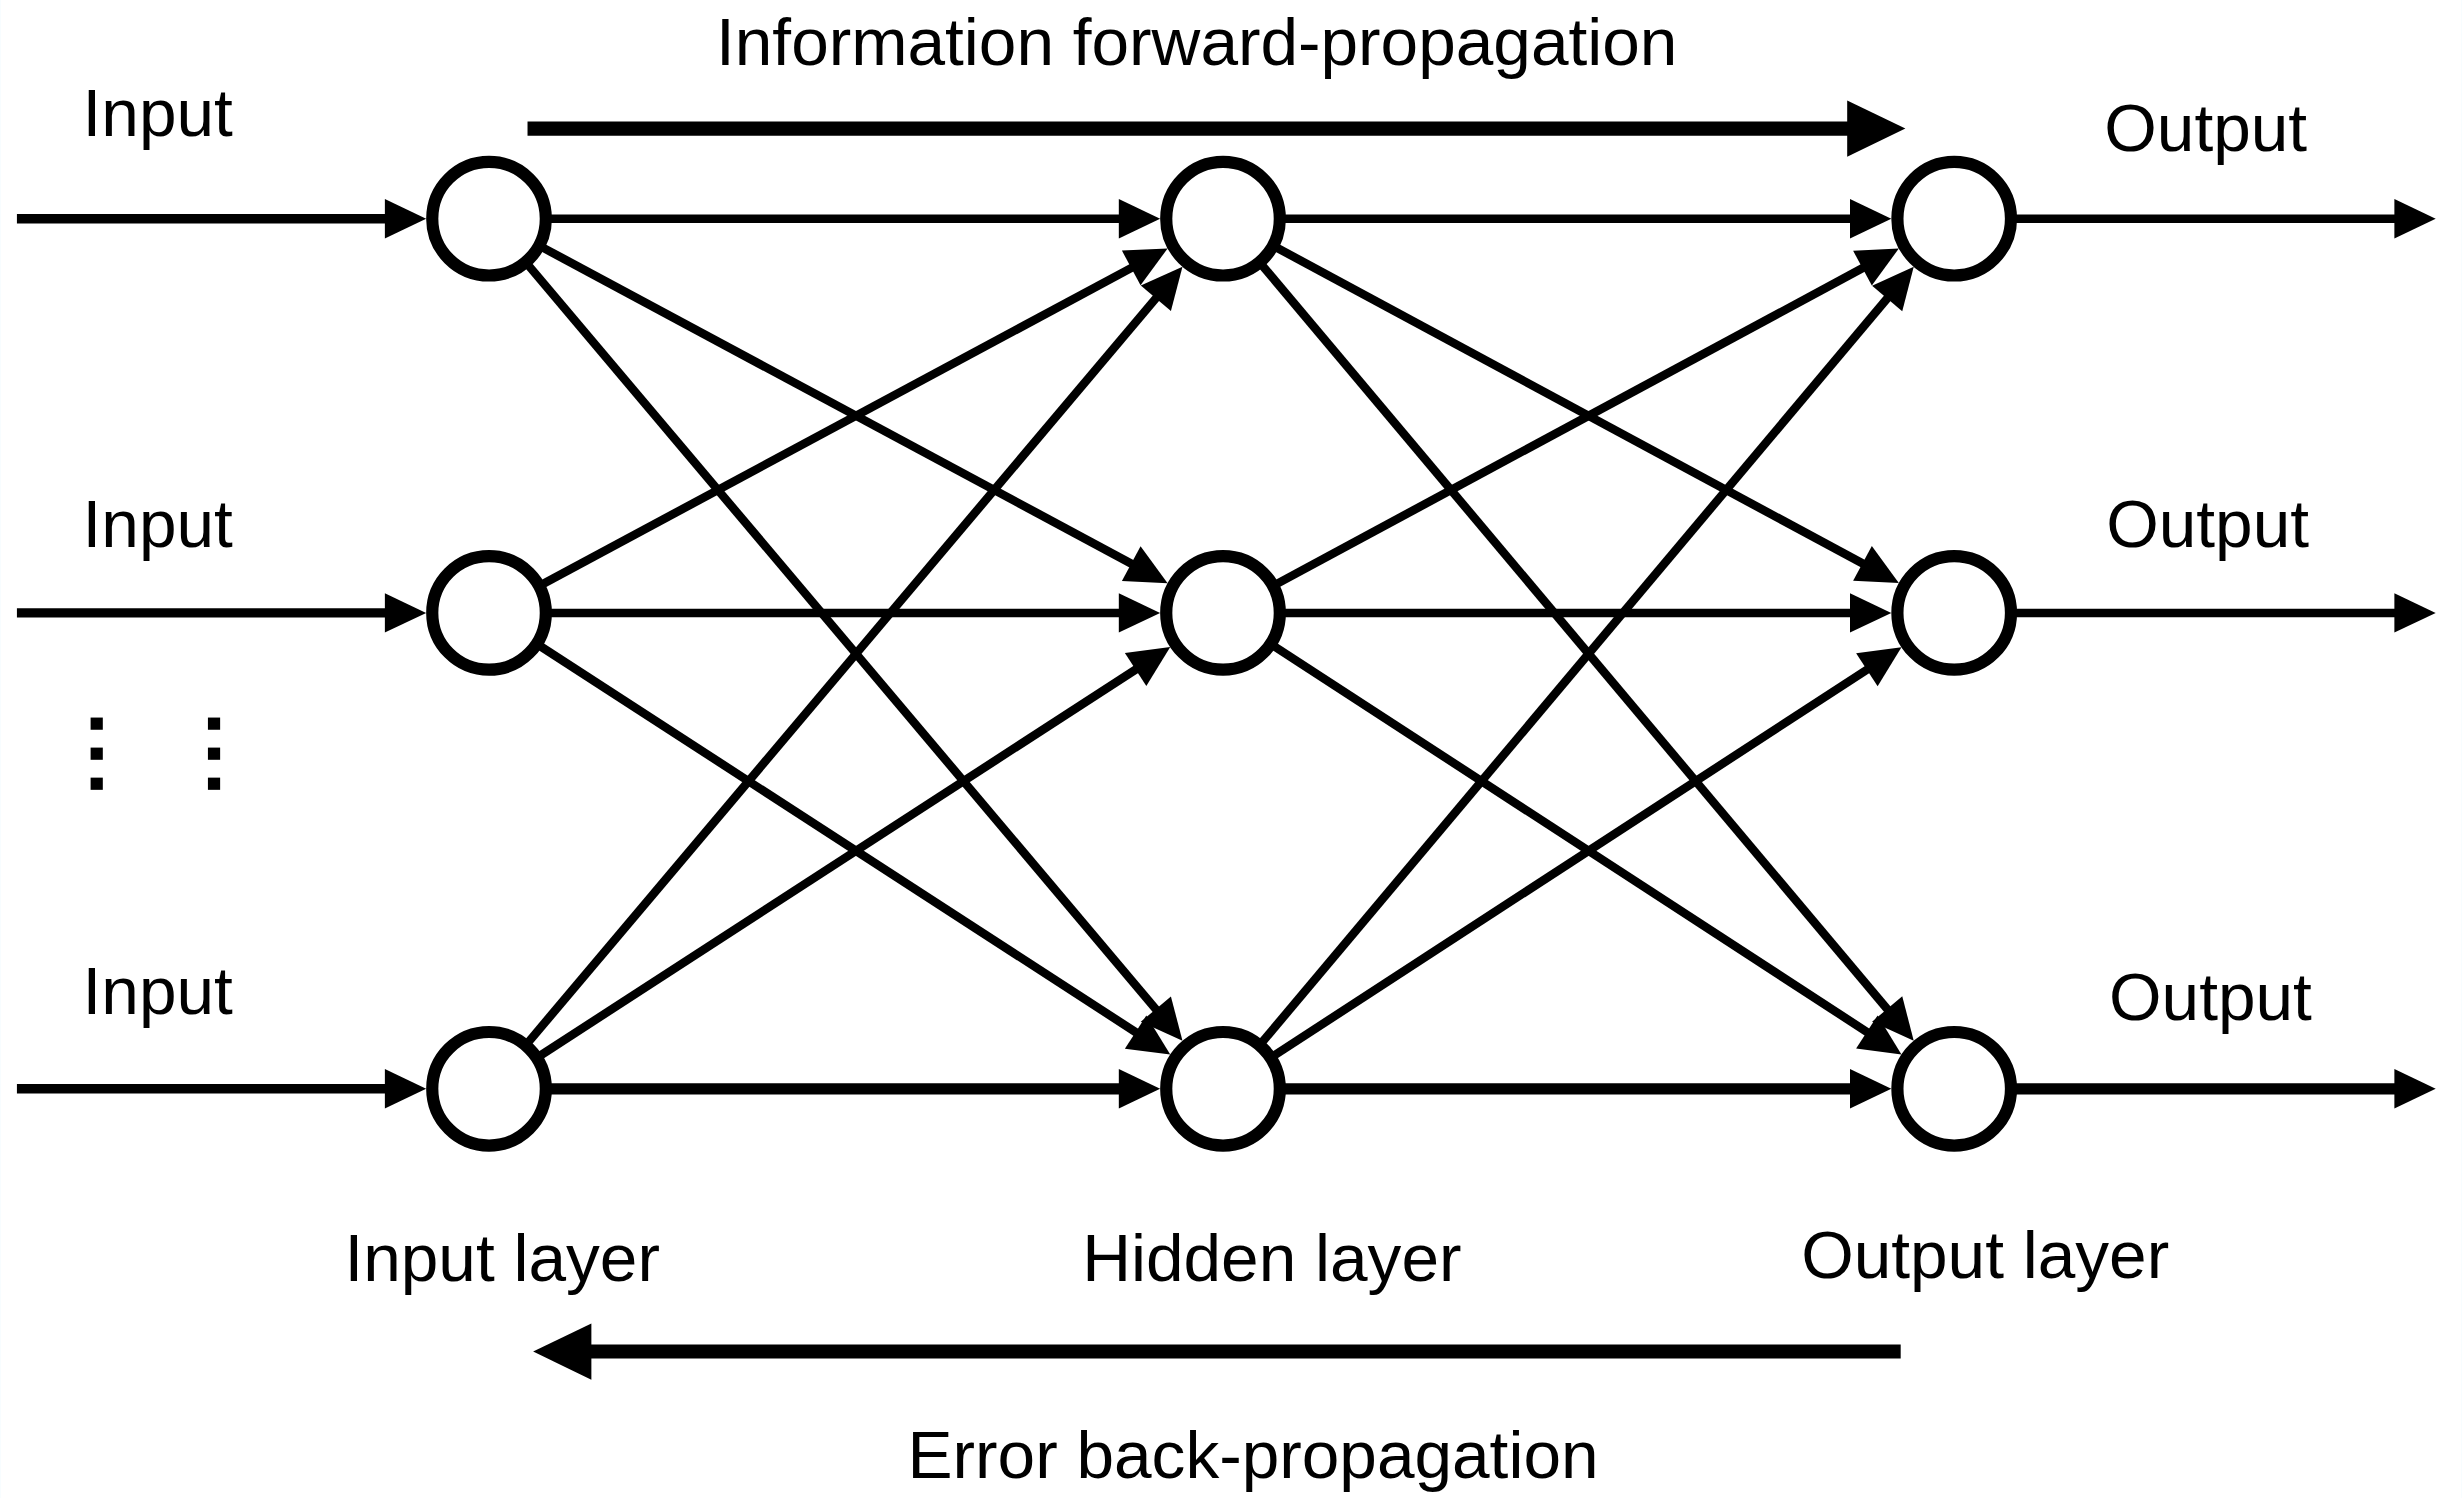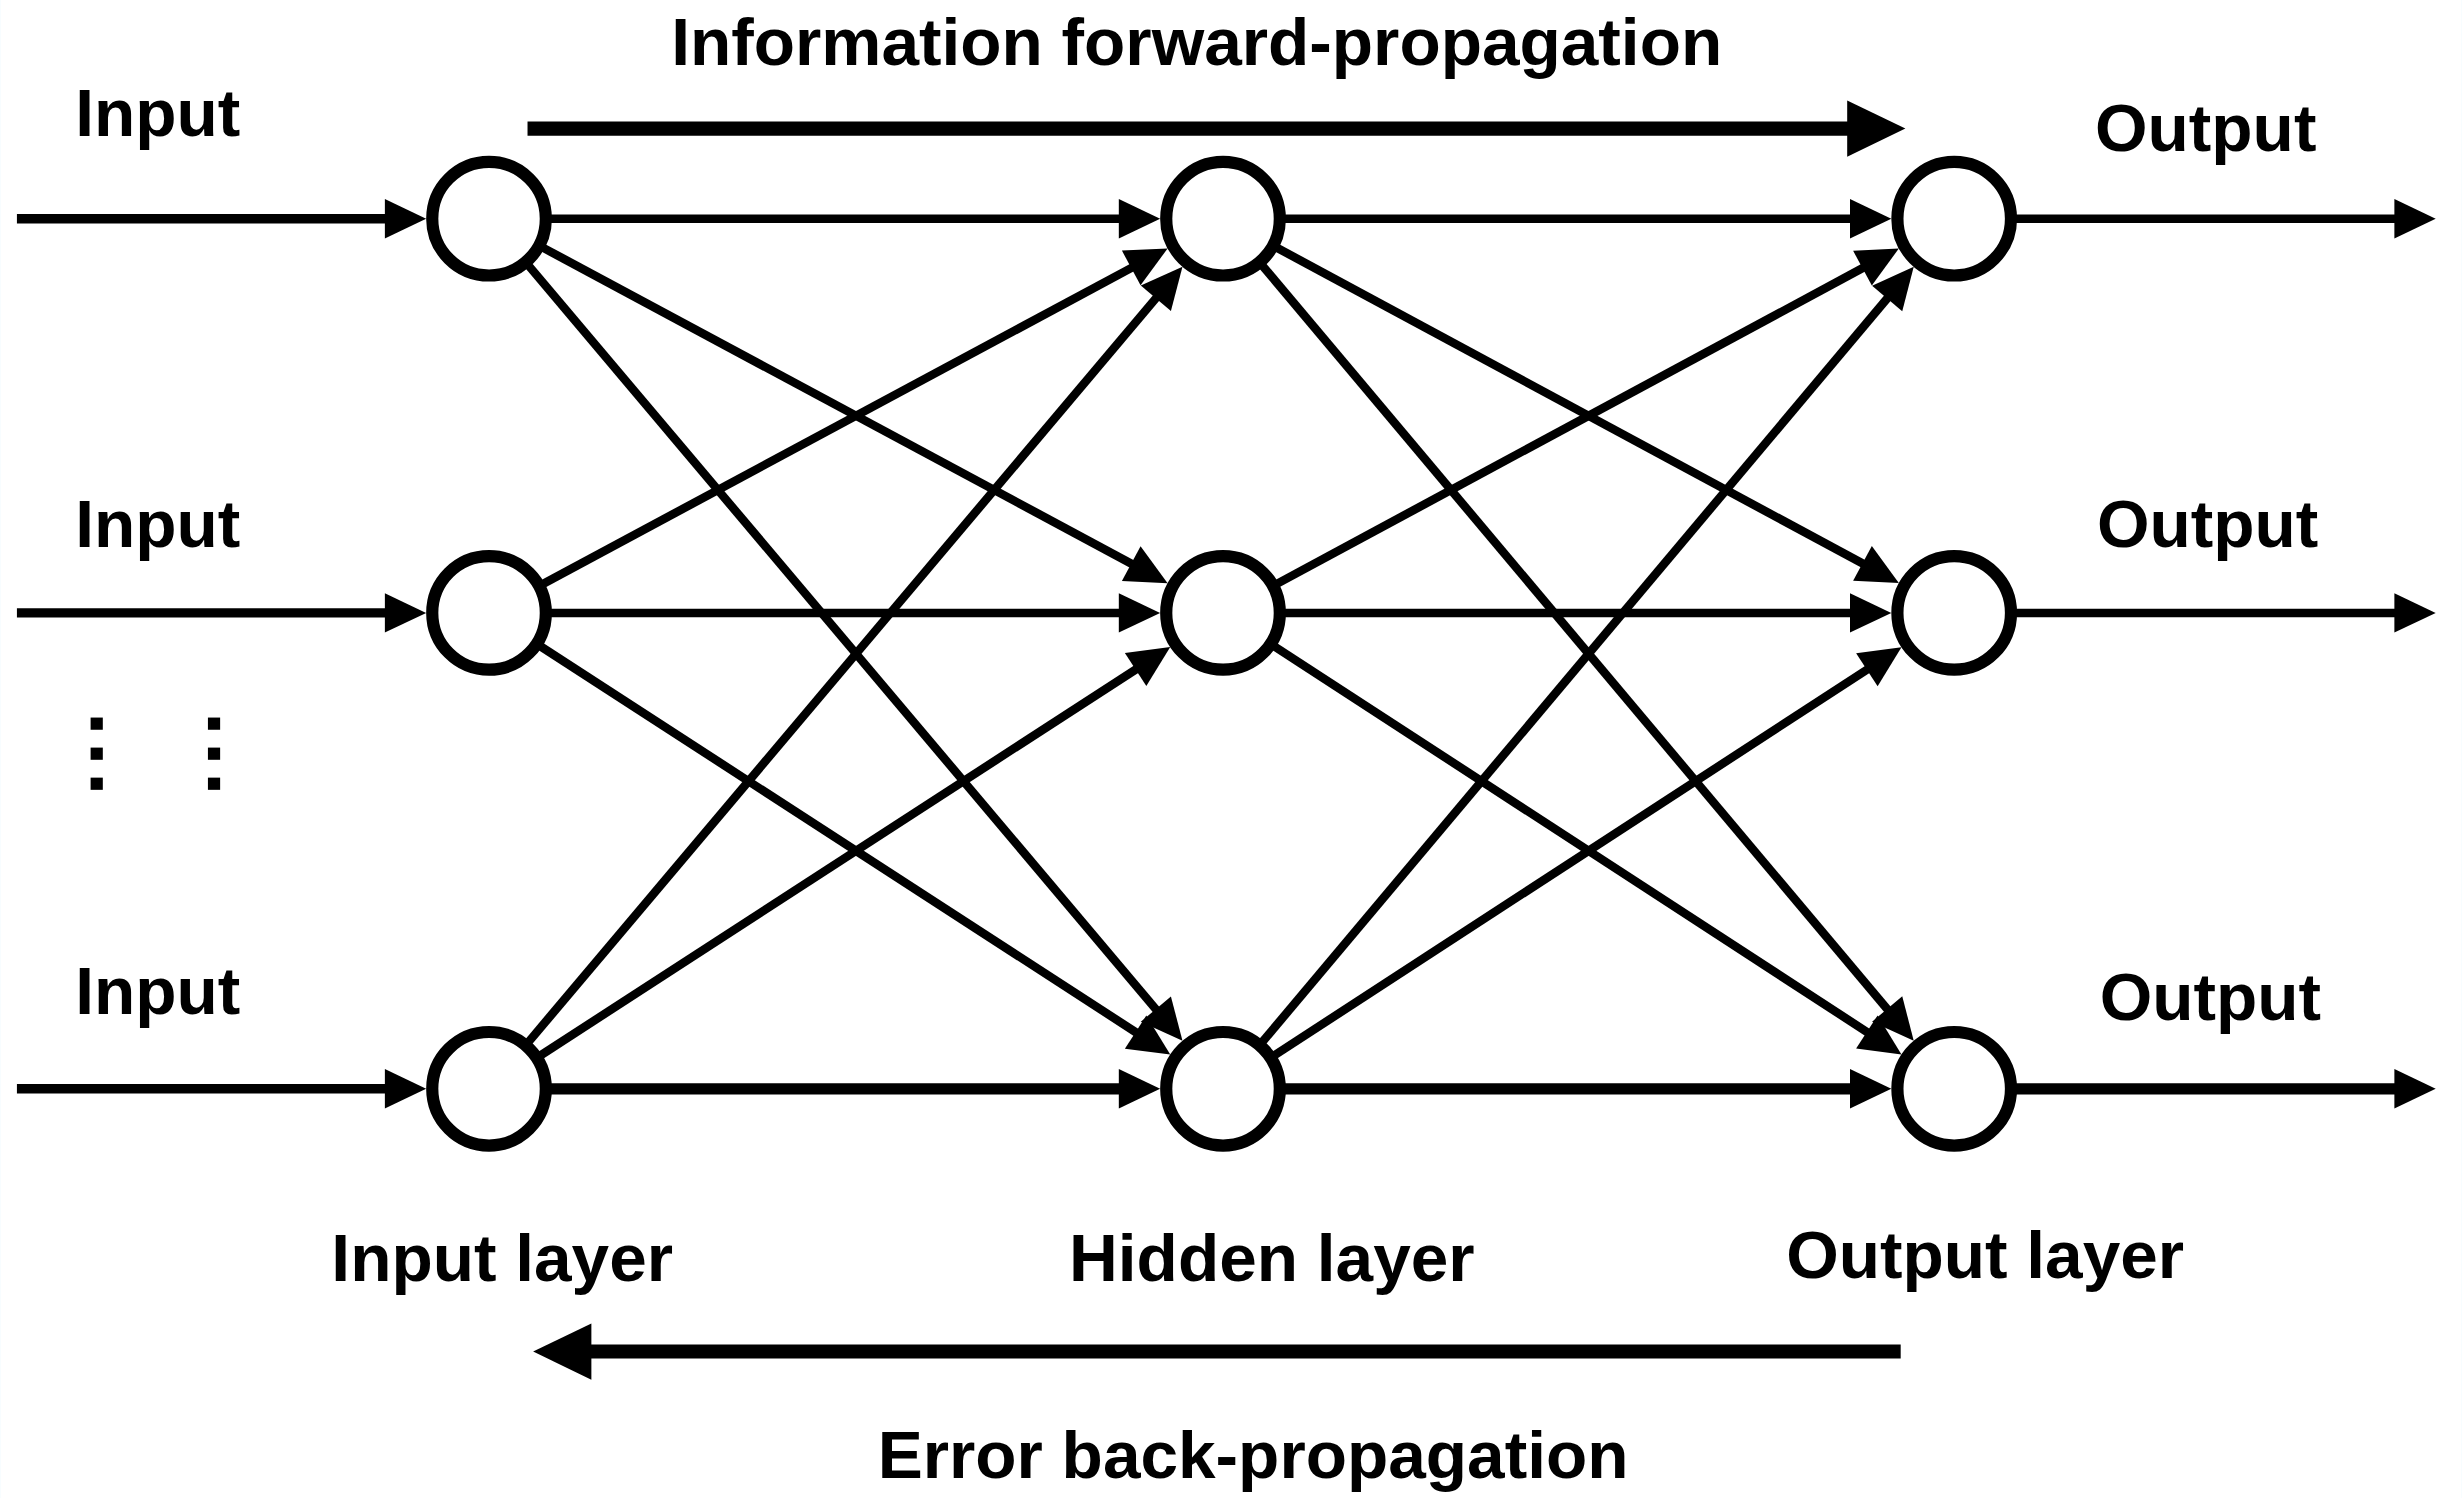--- a/index.html
+++ b/index.html
@@ -1,17 +1,17 @@
 <!DOCTYPE html>
 <html style="font-size:15px"><head>
 <meta charset="utf-8">
 <style>
   html,body{margin:0;padding:0;background:#ffffff;}
   body{font-family:"Liberation Sans", sans-serif;}
-  .stage{position:relative;width:2462px;height:1498px;background:#0ea5e9;overflow:hidden;font-weight:bold;}
+  .stage{position:relative;width:2462px;height:1498px;background:#0ea5e9;overflow:hidden;}
   svg text{font-family:"Liberation Sans", sans-serif;fill:#000;}
 </style>
 </head>
 <body>
 
 <div class="stage">
   <svg id="net" width="2462" height="1498" viewBox="0 0 2623 1596" xmlns="http://www.w3.org/2000/svg">
       <rect x="0" y="0" width="2623" height="1596" fill="#ffffff"></rect>
       <line x1="585" y1="233" x2="1205.2" y2="233" stroke="#000000" stroke-width="9"></line>
       <polygon points="1236,233 1192,254 1192,212" fill="#000000"></polygon>

